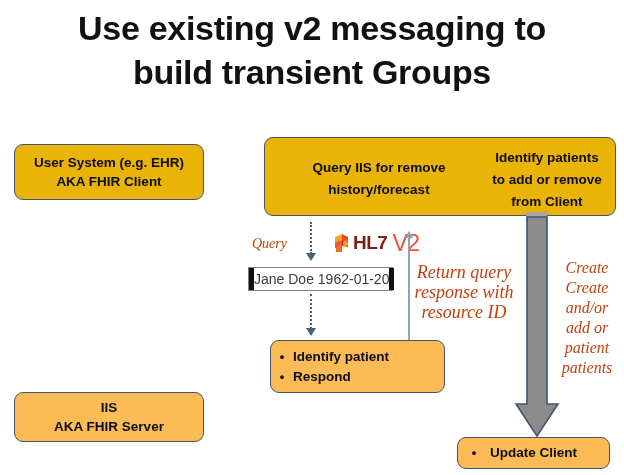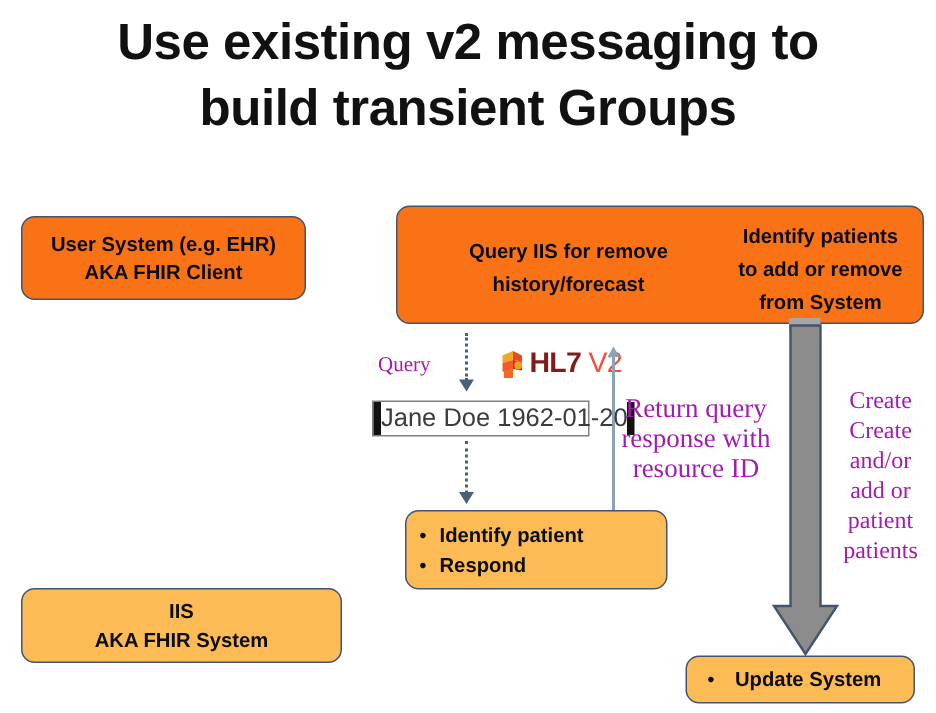--- a/index.html
+++ b/index.html
@@ -31,35 +31,35 @@
     border-radius:9px;
     display:flex;
     align-items:center;
     justify-content:center;
     text-align:center;
     font-weight:bold;
     color:#0d0d0d;
     font-size:13.5px;
     line-height:19px;
   }
-  .gray{background:#f97316;}
+  .gray{background:#eab308;}
   .orange{background:#fcbb55;}
 
   
   #banner{
     left:264px;top:137px;width:352px;height:79px;
     justify-content:flex-start;
     padding:0;
   }
   .banner-txt{position:absolute;text-align:center;font-weight:bold;}
   #banner-left{left:14px;top:19px;width:200px;font-size:13.5px;line-height:22px;}
   #banner-right{left:216px;top:9px;width:132px;font-size:13.5px;line-height:22px;}
 
   #box-user{left:14px;top:144px;width:190px;height:56px;}
-  #box-iis{left:14px;top:392px;width:214px;height:50px;}
+  #box-iis{left:14px;top:392px;width:190px;height:50px;}
 
   
   .bbox{
     position:absolute;box-sizing:border-box;
     border:1.6px solid #44546a;border-radius:9px;
     background:#fcbb55;
     display:flex;flex-direction:column;justify-content:center;
     padding:5px 0 5px 0;
   }
   #box-respond{left:270px;top:340px;width:175px;height:53px;}
@@ -77,46 +77,46 @@
   
   #name-box{
     position:absolute;left:248px;top:267px;width:145px;height:24px;
     box-sizing:border-box;
     border:1px solid #808080;
     background:#ffffff;
     display:flex;align-items:center;
   }
   #name-box .cap{width:5px;height:100%;background:#111111;flex:0 0 5px;}
   #name-box .nm{
-    flex:1;text-align:left;font-size:17px;color:#3b3b3b;
+    flex:1;text-align:left;font-size:14px;color:#3b3b3b;
     font-family:"Liberation Sans", sans-serif;white-space:nowrap;
   }
 
   
   .ital{
-    position:absolute;color:#a21caf;
+    position:absolute;font-style:italic;color:#c2410c;
     font-size:13px;line-height:19px;text-align:center;
     font-family:"Liberation Serif", serif;
   }
   #lbl-query{left:252px;top:234px;width:52px;text-align:left;font-size:14px;}
   #lbl-return{left:412px;top:262px;width:104px;font-size:18px;line-height:20px;}
   #lbl-create{left:556px;top:258px;width:62px;font-size:16px;line-height:20px;}
 
   
   #hl7{
     position:absolute;left:334px;top:232px;height:22px;
     display:flex;align-items:center;
   }
   #hl7 .mark{position:relative;width:17px;height:20px;margin-right:2px;}
   #hl7 .txt1{
     font-size:19px;font-weight:bold;color:#7f1d1d;letter-spacing:-0.5px;
     font-family:"Liberation Sans", sans-serif;
   }
   #hl7 .txt2{
-    font-size:19px;color:#ef4f3a;margin-left:5px;letter-spacing:-0.5px;
+    font-size:23px;color:#ef4f3a;margin-left:5px;letter-spacing:-0.5px;
     font-family:"Liberation Sans", sans-serif;
   }
 
   
   .dotted-arrow{position:absolute;width:11px;}
   .dotted-arrow .stem{
     position:absolute;left:4px;top:0;width:0;
     border-left:2px dotted #4a6079;
   }
   .dotted-arrow .head{
@@ -161,33 +161,33 @@
   <div class="rbox gray" id="box-user">
     <div>
       <div>User System (e.g. EHR)</div>
       <div>AKA FHIR Client</div>
     </div>
   </div>
 
   <div class="rbox orange" id="box-iis">
     <div>
       <div>IIS</div>
-      <div>AKA FHIR System</div>
+      <div>AKA FHIR Server</div>
     </div>
   </div>
 
   <div class="rbox gray" id="banner">
     <div class="banner-txt" id="banner-left">
       <div>Query IIS for remove</div>
       <div>history/forecast</div>
     </div>
     <div class="banner-txt" id="banner-right">
       <div>Identify patients</div>
       <div>to add or remove</div>
-      <div>from System</div>
+      <div>from Client</div>
     </div>
   </div>
 
   <div class="ital" id="lbl-query">Query</div>
 
   <div class="dotted-arrow" id="darr1">
     <div class="stem"></div>
     <div class="head"></div>
   </div>
 
@@ -252,17 +252,17 @@
     <div>Create</div>
     <div>and/or</div>
     <div>add or</div>
     <div>patient</div>
     <div>patients</div>
   </div>
 
   <div class="bbox" id="box-update">
     <div class="bullet-row">
       <span class="dot">•</span>
-      <span>Update System</span>
+      <span>Update Client</span>
     </div>
   </div>
 
 </div>
 
 </body></html>

